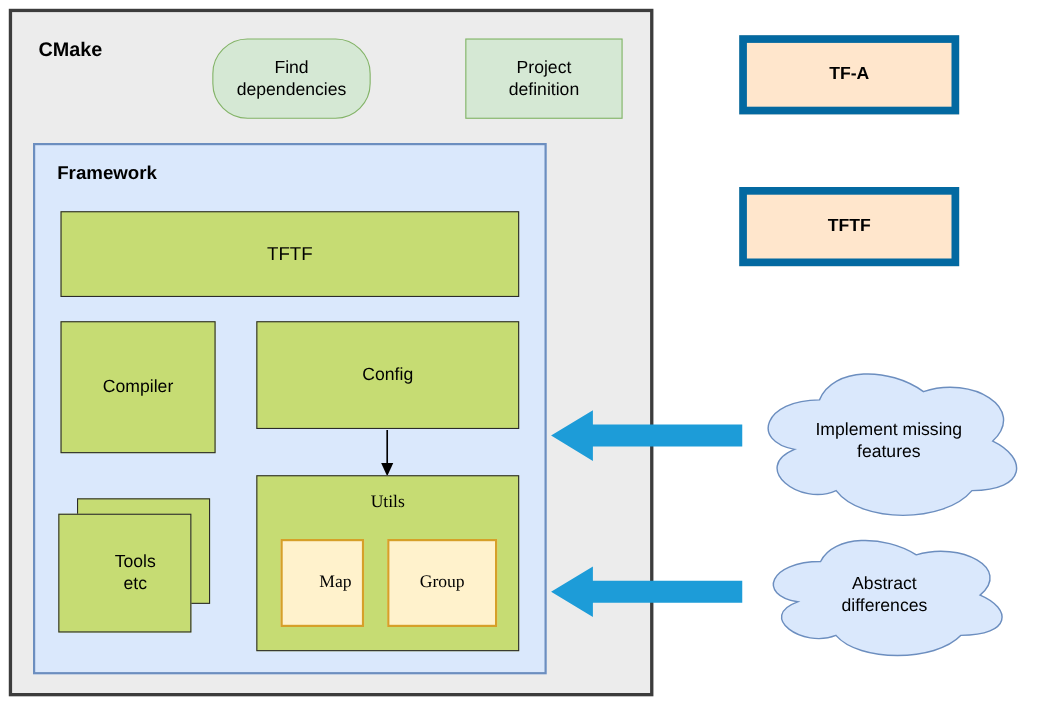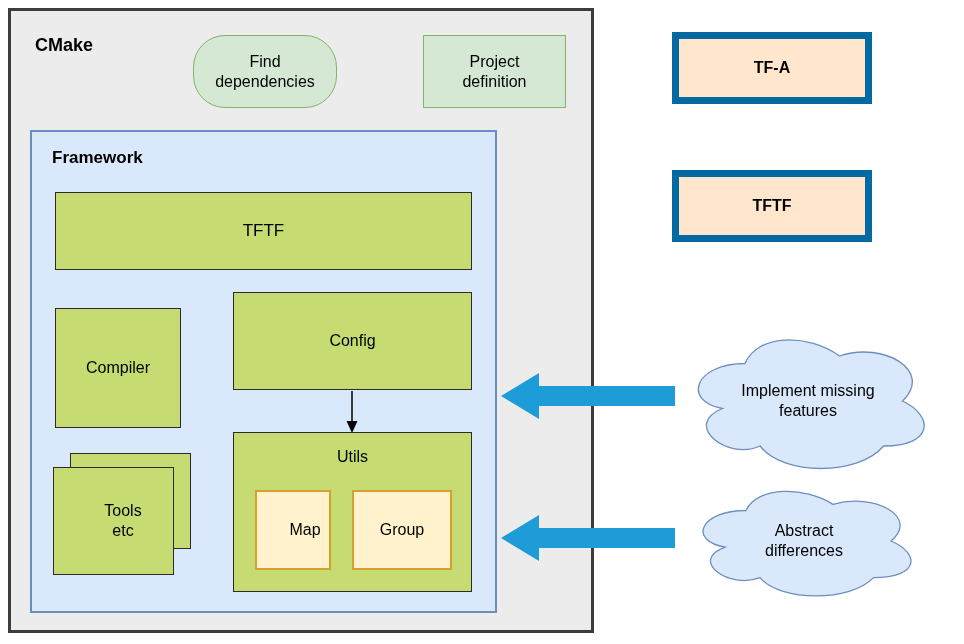--- a/index.html
+++ b/index.html
@@ -67,23 +67,23 @@
     font-size:17px;
     font-weight:bold;
   }
 
   
   .lime {
     background:#c6dc73;
     border:1.5px solid #2b2b2b;
   }
   .stgt     { left:23px;  top:60px;  width:417px; height:78px; font-size:17px; }
-  .compiler { left:23px;  top:176px; width:126px; height:120px; }
+  .compiler { left:23px;  top:160px; width:141px; height:120px; }
   .config   { left:201px; top:160px; width:239px; height:98px; }
-  .utils    { left:201px; top:300px; width:239px; height:160px; }
+  .utils    { left:201px; top:300px; width:239px; height:160px;font-family:Liberation Serif, serif; }
   .utils-label {
     position:absolute;
     left:0; top:14px;
     width:100%;
     text-align:center;
     font-size:16px;
   }
   .cream {
     background:#fff2cc;
     border:2px solid #d6a029;

